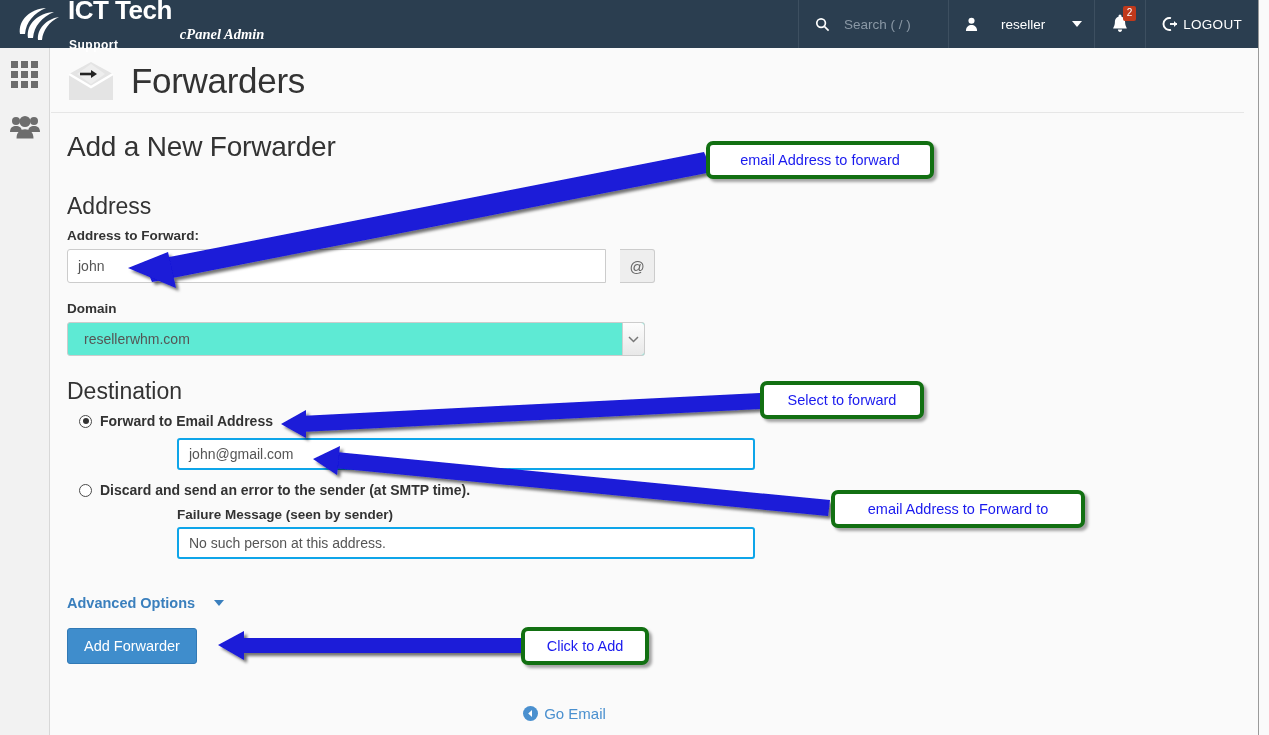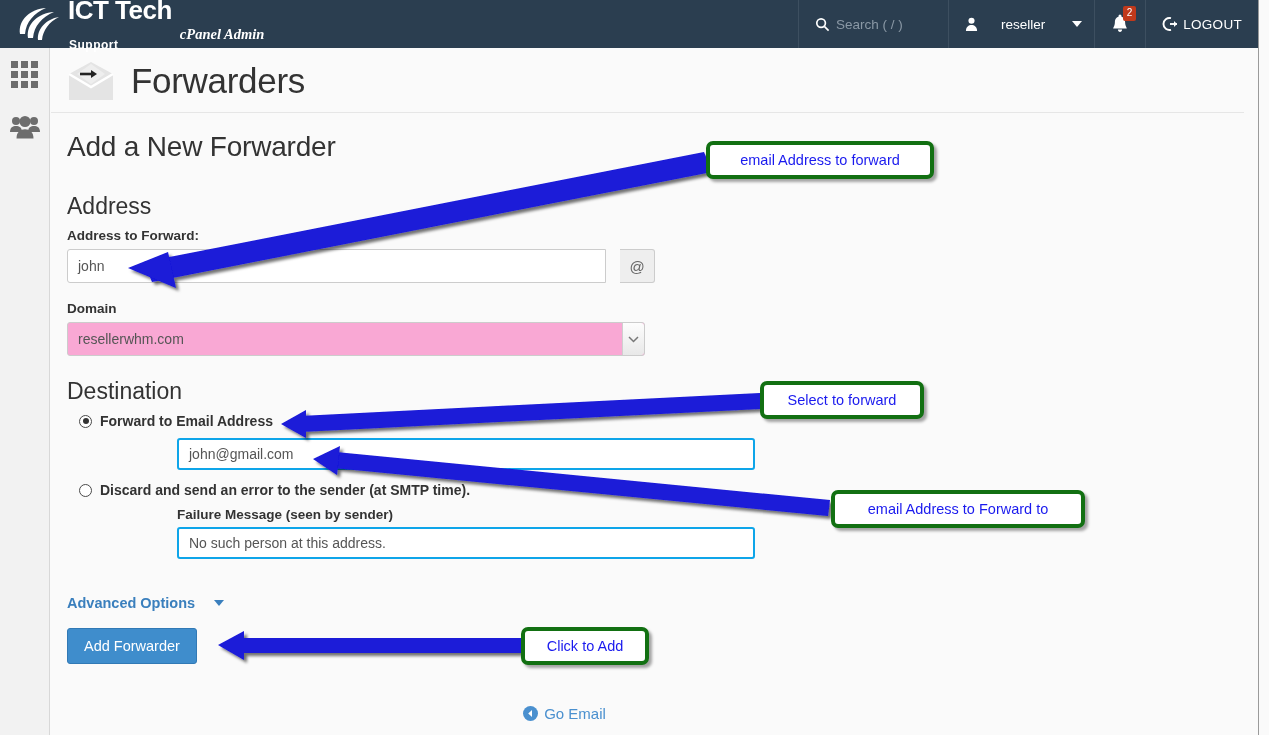--- a/index.html
+++ b/index.html
@@ -51,21 +51,21 @@
   .topright {
     margin-left: auto; display: flex; align-items: stretch;
     height: 48px;
   }
   .tr-cell {
     display: flex; align-items: center;
     padding: 0 16px;
     border-left: 1px solid #3d4f60;
     color: #ffffff; font-size: 13.5px;
   }
-  .tr-search { width: 150px; gap: 6px; }
+  .tr-search { width: 150px; gap: 14px; }
   .search-ph { color: #8a98a5; font-size: 13.5px; }
   .tr-user { gap: 23px; padding-right: 12px; }
   .tr-bell { position: relative; padding: 0 16px; }
   .badge {
     position: absolute; top: 6px; right: 9px;
     background: #c0391b; color: #fff;
     font-size: 10px; line-height: 1;
     padding: 2px 4px 3px 4px; border-radius: 2px;
     font-weight: normal;
   }
@@ -135,23 +135,23 @@
     width: 35px; height: 34px;
     border: 1px solid #cccccc; border-left: none;
     border-radius: 0 3px 3px 0;
     background: #eeeeee; color: #666666;
     display: flex; align-items: center; justify-content: center;
     font-size: 15px;
   }
   .selectbox {
     width: 578px; height: 34px;
     border: 1px solid #cccccc; border-radius: 3px;
-    background: #f9a8d4;
+    background: #5eead4;
     display: flex; align-items: center;
-    padding-left: 10px; font-size: 14px; color: #555555;
+    padding-left: 16px; font-size: 14px; color: #555555;
     margin-bottom: 22px;
     position: relative;
   }
   .sel-arrow {
     position: absolute; right: 0; top: 0;
     width: 22px; height: 32px;
     background: linear-gradient(#fdfdfd, #e8e8e8);
     border-left: 1px solid #cfcfcf;
     border-radius: 0 3px 3px 0;
     display: flex; align-items: center; justify-content: center;

